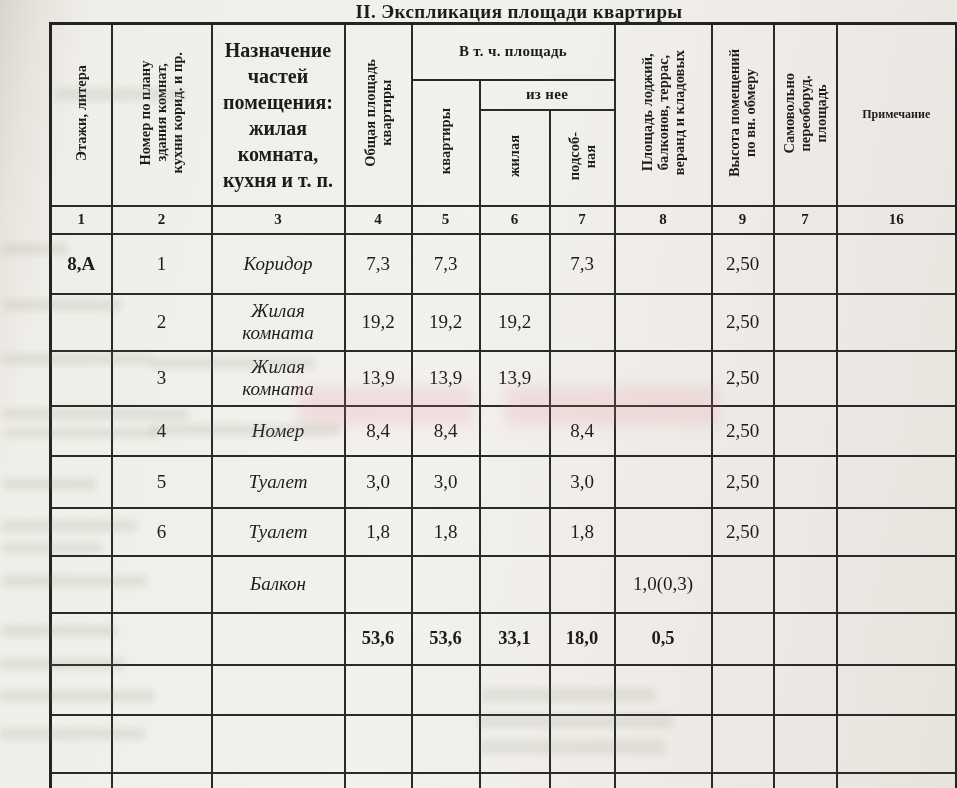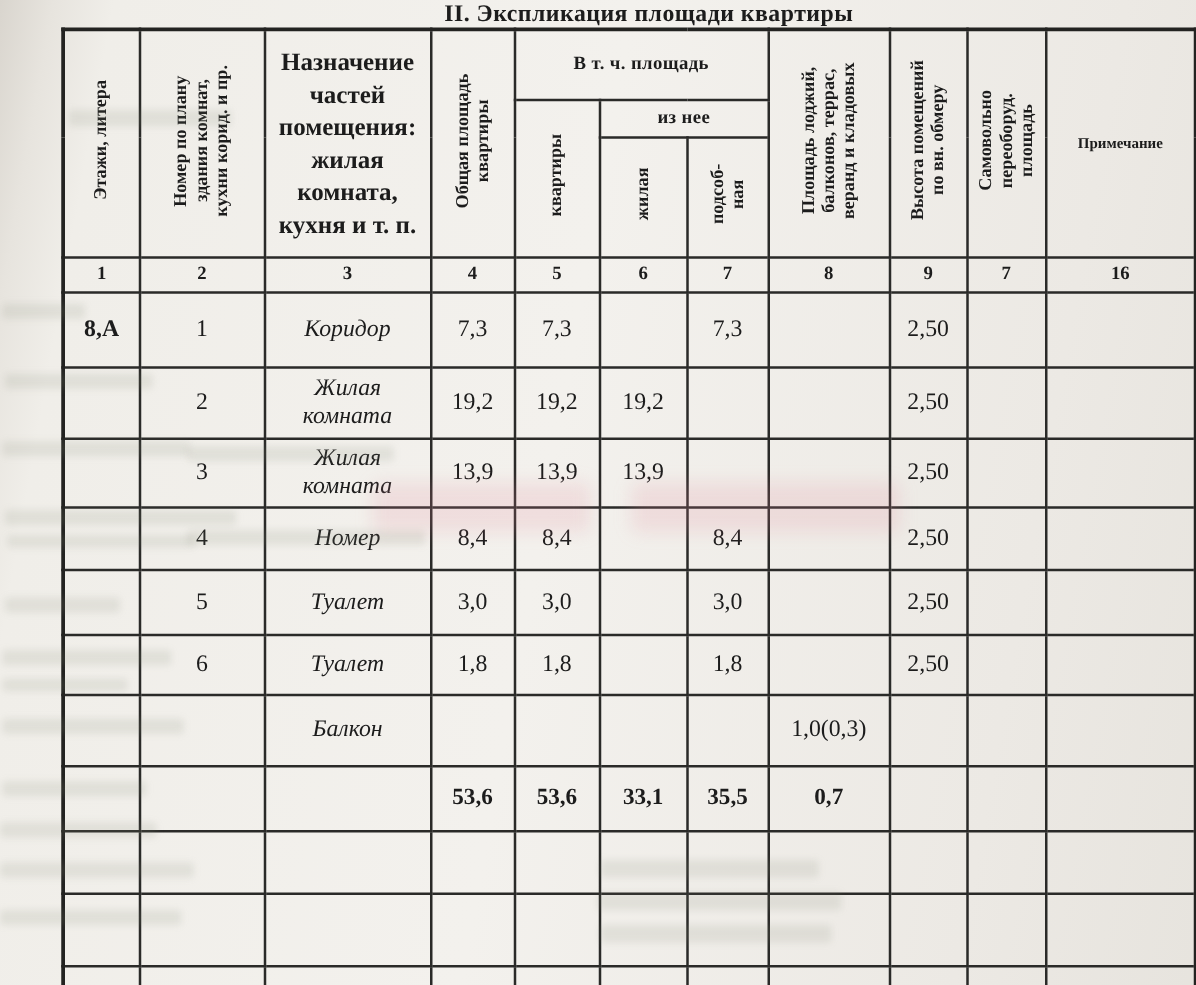--- a/index.html
+++ b/index.html
@@ -227,22 +227,22 @@
         <td></td>
         <td></td>
       </tr>
       <tr class="totals" style="height:52px">
         <td></td>
         <td></td>
         <td class="roomname"></td>
         <td>53,6</td>
         <td>53,6</td>
         <td>33,1</td>
-        <td>35,5</td>
-        <td>0,7</td>
+        <td>18,0</td>
+        <td>0,5</td>
         <td></td>
         <td></td>
         <td></td>
       </tr>
       <tr style="height:50px">
         <td></td>
           <td></td>
           <td></td>
           <td></td>
           <td></td>

